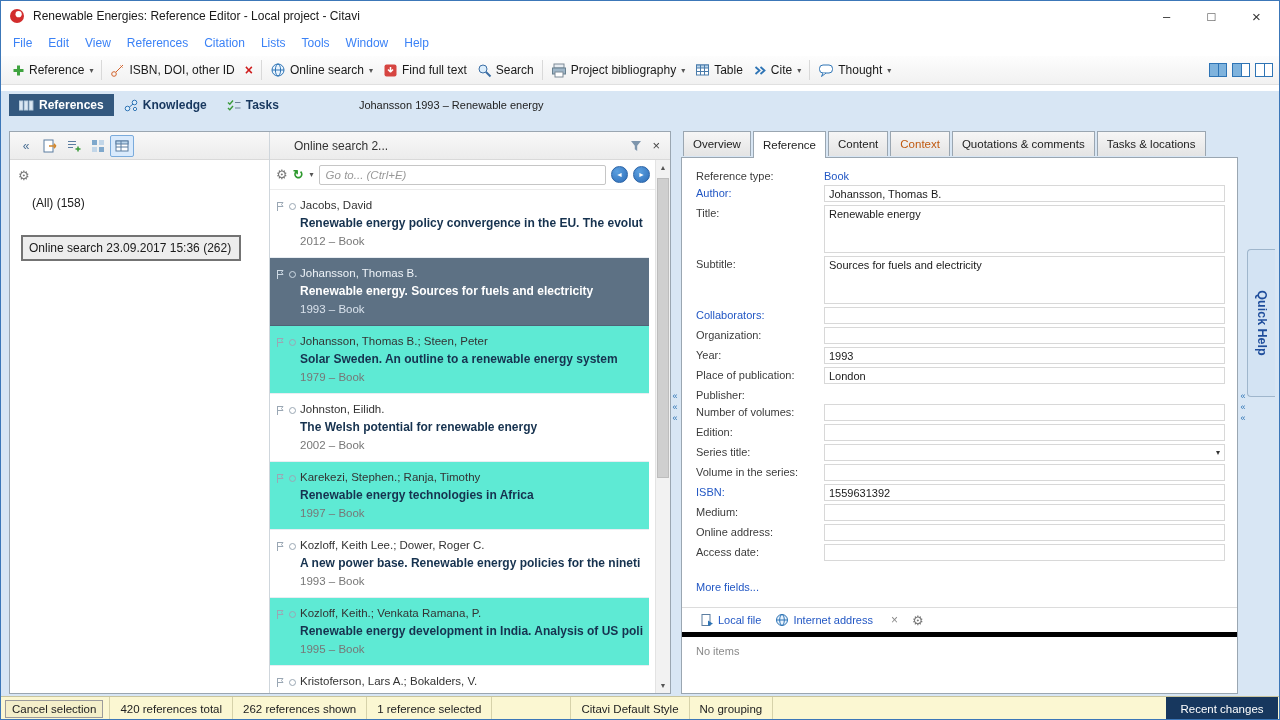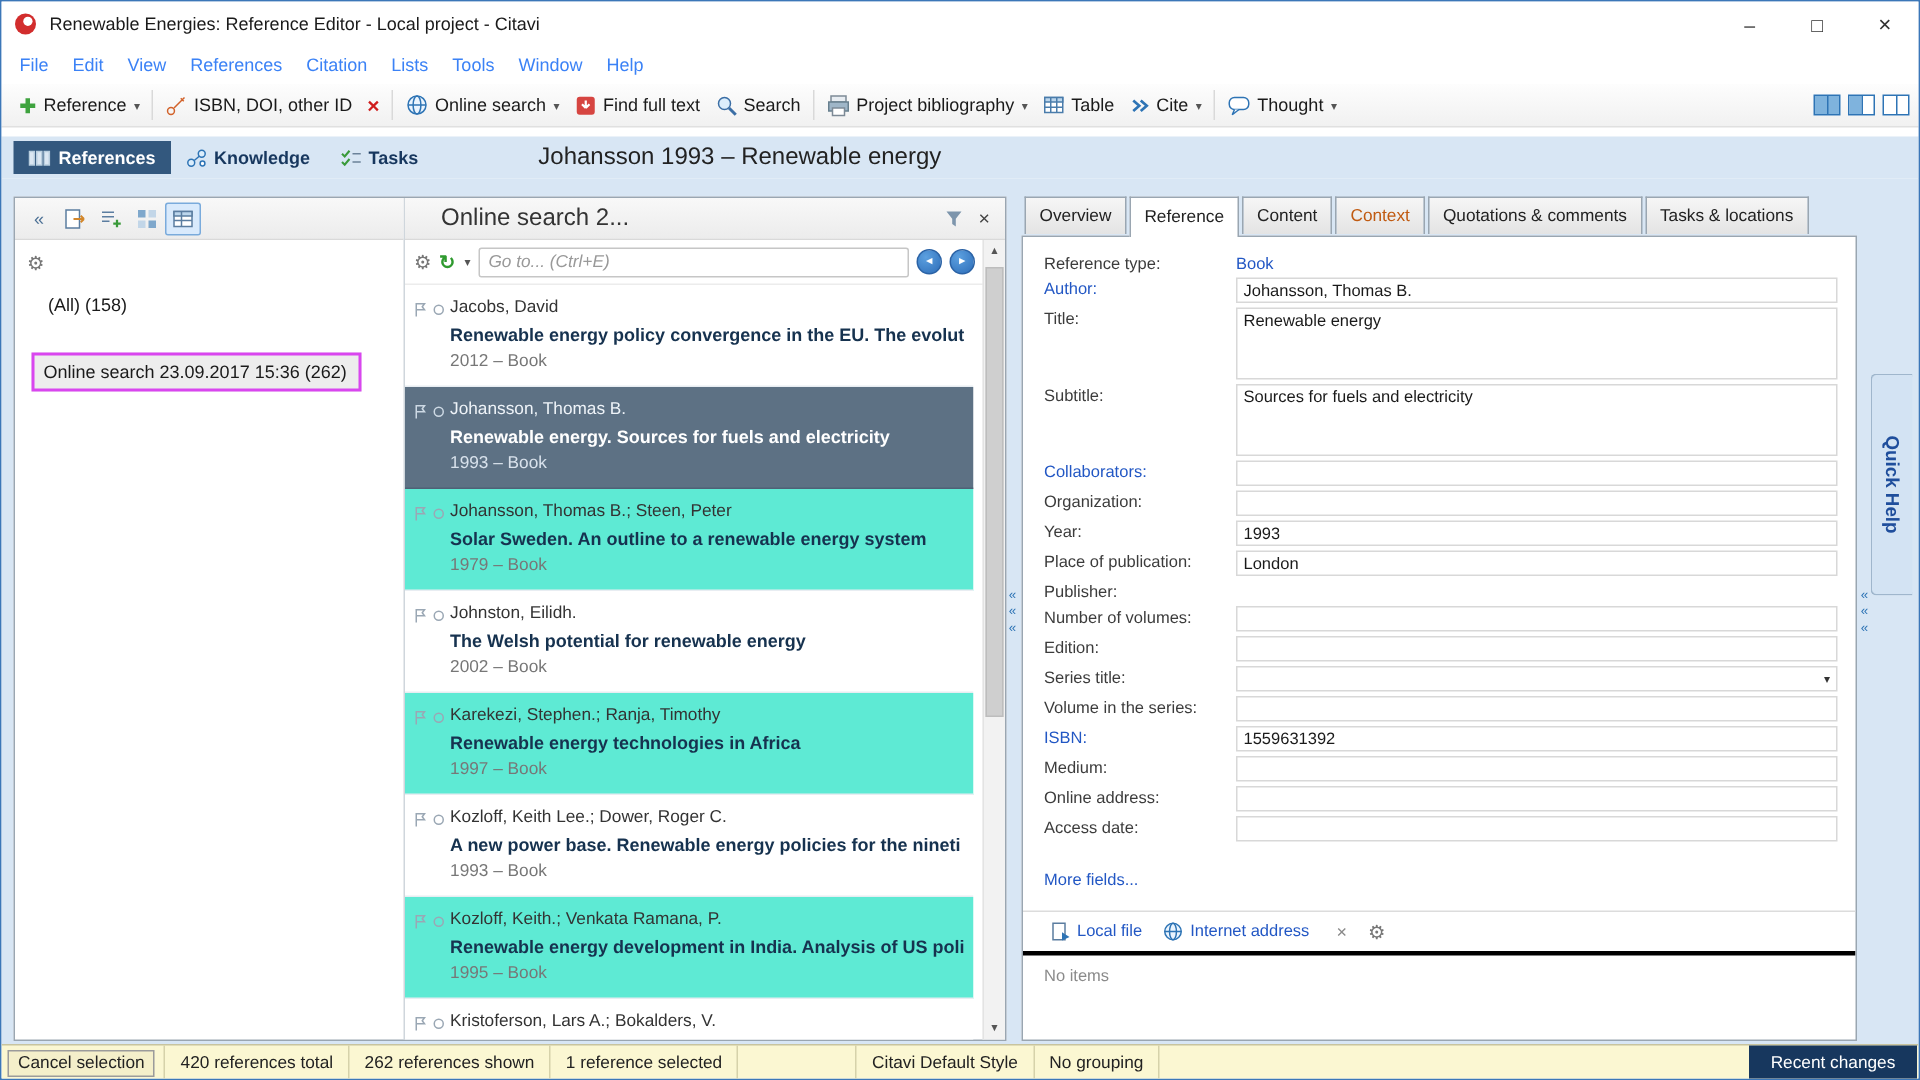--- a/index.html
+++ b/index.html
@@ -26,40 +26,40 @@
   .pane-toggles { position:absolute; right:6px; top:0; height:100%; display:flex; align-items:center; gap:5px; }
   .ptoggle { width:18px; height:14px; border:1px solid #2e74b5; background:#fff; display:flex; }
   .ptoggle .half { flex:1; } .fillb { background:#7fb3dd; }
 
   .gap6 { height:6px; background:#fff; }
 
   
   .navbar { height:28px; background:#d8e6f4; display:flex; align-items:center; padding-left:8px; }
   .nav-tab { display:flex; align-items:center; gap:5px; height:22px; padding:0 10px; font-size:12px; font-weight:bold; color:#17375e; }
   .nav-tab.active { background:#33587e; color:#fff; }
-  .nav-title { margin-left:70px; font-size:16px; color:#222; font-weight:normal; }
+  .nav-title { margin-left:70px; font-size:11px; color:#222; font-weight:normal; }
 
   
   .workspace { position:relative; height:577px; background:#d8e6f4; }
   .panelA { position:absolute; left:8px; top:12px; width:662px; height:563px; background:#fff; border:1px solid #9aa6b1; display:flex; }
   .left-pane { width:276px; border-right:1px solid #cfd6dc; display:flex; flex-direction:column; }
   .mid-pane { flex:1; display:flex; flex-direction:column; position:relative; }
 
   .pane-header { height:28px; background:linear-gradient(#f8f8f8,#ececec); border-bottom:1px solid #d9d9d9; display:flex; align-items:center; padding:0 4px; flex-shrink:0; }
   .icon-btn { width:24px; height:22px; display:flex; align-items:center; justify-content:center; color:#4a6f94; font-size:12px; }
   .icon-btn.selected { border:1px solid #7aabdc; background:#d9eafc; border-radius:2px; }
 
   .left-gear-row { height:30px; display:flex; align-items:center; padding-left:8px; flex-shrink:0; }
   .gear { font-size:13px; color:#777; }
 
   .left-list { flex:1; font-size:12px; color:#1a1a1a; }
   .cat-item { height:23px; line-height:23px; padding-left:22px; margin-top:2px; white-space:nowrap; overflow:hidden; }
-  .cat-item.selected { margin:20px 0 0 11px; width:220px; padding-left:6px; background:#ededed; border:2px solid #d946ef; height:26px; line-height:22px; }
-
-  .mh-title { font-size:16px; color:#333; margin-left:20px; }
+  .cat-item.selected { margin:20px 0 0 11px; width:220px; padding-left:6px; background:#ededed; border:2px solid #737373; height:26px; line-height:22px; }
+
+  .mh-title { font-size:12px; color:#333; margin-left:20px; }
   .mh-spacer { flex:1; }
   .mh-close { color:#444; font-size:13px; padding:0 6px; }
   .funnel { padding:0 4px; display:flex; }
 
   .search-row { height:30px; display:flex; align-items:center; gap:5px; padding:0 20px 0 6px; border-bottom:1px solid #ececec; flex-shrink:0; }
   .refresh { color:#2f9a2f; font-size:13px; font-weight:bold; }
   .search-input { flex:1; height:20px; border:1px solid #c6c6c6; border-radius:2px; font-size:11.5px; padding:0 6px; color:#444; font-family:"Liberation Sans",sans-serif; }
   .search-input::placeholder { color:#999; font-style:italic; }
   .nav-circle { width:17px; height:17px; border-radius:50%; background:radial-gradient(circle at 35% 30%, #5ca0e0, #2d6db8); color:#fff; font-size:7px; display:flex; align-items:center; justify-content:center; border:1px solid #2a62a5; flex-shrink:0; }
 
@@ -92,21 +92,21 @@
   .frow { display:flex; margin-bottom:3px; }
   .flabel { width:128px; flex-shrink:0; font-size:11px; color:#3c3c3c; padding-top:2px; }
   .flabel.link { color:#2257c4; }
   .fvalue-plain { font-size:11px; color:#2257c4; padding-top:2px; }
   .finput { flex:1; height:17px; border:1px solid #d8d8d8; background:#fff; font-size:11px; color:#1a1a1a; padding:1px 4px; display:flex; align-items:center; overflow:hidden; }
   .finput.tall { height:48px; align-items:flex-start; padding-top:2px; }
   .fval { white-space:nowrap; overflow:hidden; }
   .fcaret { margin-left:auto; font-size:8px; color:#333; }
   .more-fields { font-size:11px; color:#2257c4; margin-top:20px; }
 
-  .attach-bar { margin:14px -12px 0 -14px; border-top:1px solid #dcdcdc; border-bottom:3px solid #000000; height:30px; display:flex; align-items:center; gap:6px; padding:0 4px 0 14px; }
+  .attach-bar { margin:14px -12px 0 -14px; border-top:1px solid #dcdcdc; border-bottom:5px solid #000000; height:30px; display:flex; align-items:center; gap:6px; padding:0 4px 0 14px; }
   .attach-link { display:flex; align-items:center; gap:4px; font-size:11px; color:#2257c4; padding:0 4px; }
   .attach-x { color:#8a8a8a; font-size:12px; padding:0 8px; }
   .no-items { font-size:11px; color:#8a8a8a; padding-top:8px; }
 
   .quick-help { position:absolute; left:1246px; top:130px; width:28px; height:148px; background:#d3e3f3; border:1px solid #9fb6cc; border-right:none; border-radius:4px 0 0 4px; display:flex; align-items:center; justify-content:center; }
   .qh-text { transform:rotate(90deg); white-space:nowrap; font-size:12.5px; font-weight:bold; color:#1f4e9c; }
 
   .split-marks { position:absolute; width:8px; color:#2e74b5; font-size:9px; line-height:11px; text-align:center; }
   .split-marks span { display:block; }
 

